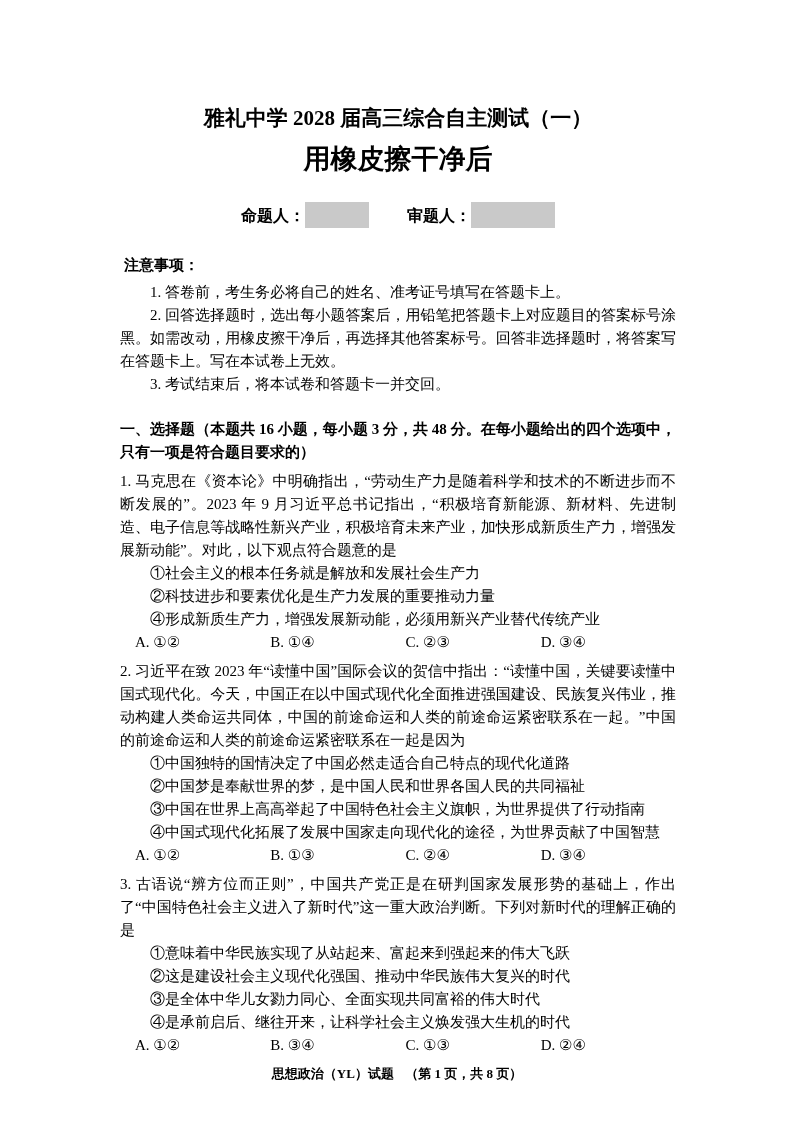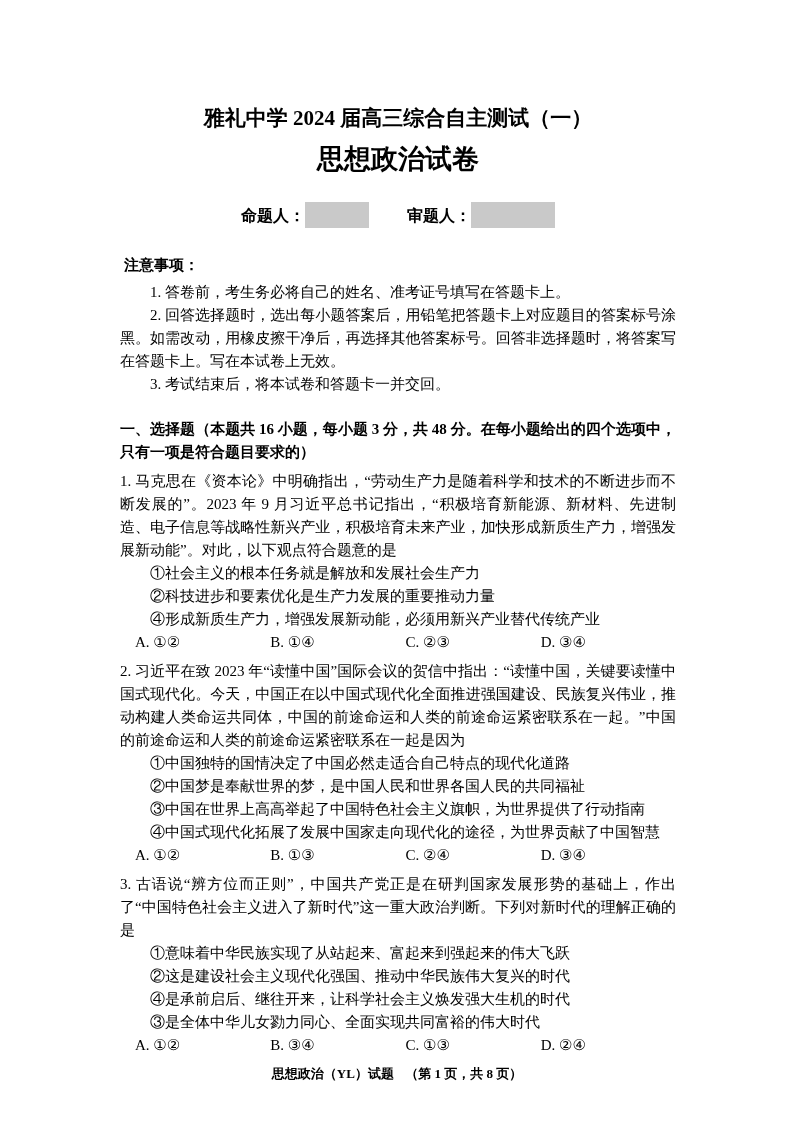--- a/index.html
+++ b/index.html
@@ -78,22 +78,22 @@
     font-weight: bold;
     font-size: 13px;
   }
   .footer span { margin: 0 4px; }
 </style>
 </head>
 <body>
 
 <div class="page">
 
-  <p class="title1">雅礼中学 2024 届高三综合自主测试（一）</p>
-  <p class="title2">思想政治试卷</p>
+  <p class="title1">雅礼中学 2028 届高三综合自主测试（一）</p>
+  <p class="title2">用橡皮擦干净后</p>
 
   <div class="byline">
     <div class="byline-group">
       <span>命题人：</span>
       <span class="redact r1"></span>
     </div>
     <div class="byline-group">
       <span>审题人：</span>
       <span class="redact r2"></span>
     </div>
@@ -132,22 +132,22 @@
       <span>B. ①③</span>
       <span>C. ②④</span>
       <span>D. ③④</span>
     </div>
   </div>
 
   <div class="question">
     <p class="stem">3. 古语说“辨方位而正则”，中国共产党正是在研判国家发展形势的基础上，作出了“中国特色社会主义进入了新时代”这一重大政治判断。下列对新时代的理解正确的是</p>
     <p class="option">①意味着中华民族实现了从站起来、富起来到强起来的伟大飞跃</p>
     <p class="option">②这是建设社会主义现代化强国、推动中华民族伟大复兴的时代</p>
+    <p class="option">③是全体中华儿女勠力同心、全面实现共同富裕的伟大时代</p>
     <p class="option">④是承前启后、继往开来，让科学社会主义焕发强大生机的时代</p>
-    <p class="option">③是全体中华儿女勠力同心、全面实现共同富裕的伟大时代</p>
     <div class="answers">
       <span>A. ①②</span>
       <span>B. ③④</span>
       <span>C. ①③</span>
       <span>D. ②④</span>
     </div>
   </div>
 
   <div class="footer">
     <span>思想政治（YL）试题</span>

